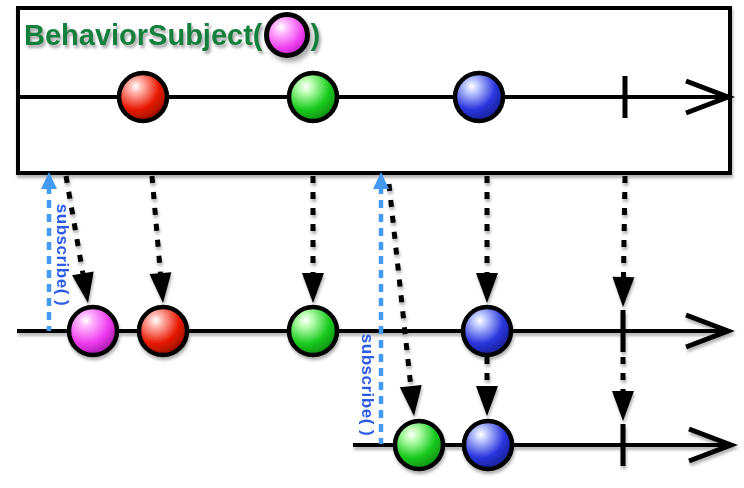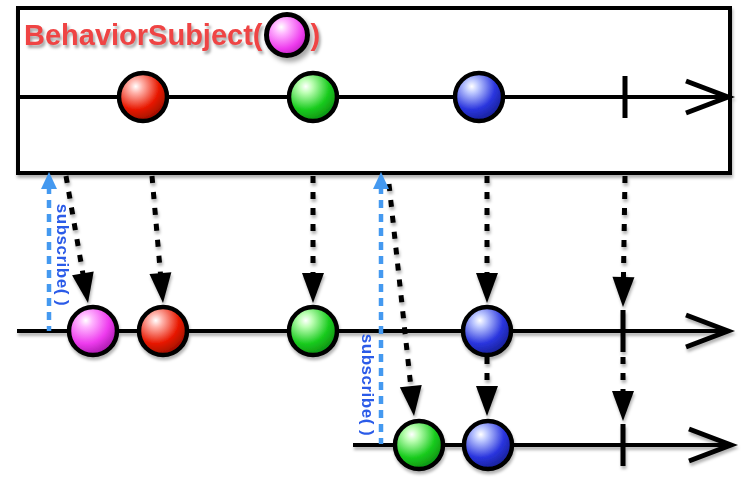--- a/index.html
+++ b/index.html
@@ -9,21 +9,21 @@
     background:#ffffff;
     overflow:hidden;
     font-family:"Liberation Sans",sans-serif;
   }
   .canvas svg{position:absolute;left:0;top:0;}
   .title-row{
     position:absolute;left:24px;top:9px;height:52px;
     display:flex;align-items:center;
   }
   .title-text{
-    font-weight:bold;font-size:29px;color:#ef4444;
+    font-weight:bold;font-size:29px;color:#15803d;
     letter-spacing:0px;white-space:pre;
     text-shadow:2px 3px 3px rgba(0,0,0,0.35);
   }
   .marble-inline{
     display:inline-block;width:36px;height:36px;
     border:5px solid #000;border-radius:50%;
     box-shadow:3px 4px 5px rgba(0,0,0,0.35);
     margin:0 1px;
   }
   .tl{stroke:#000;stroke-width:4;fill:none;}

